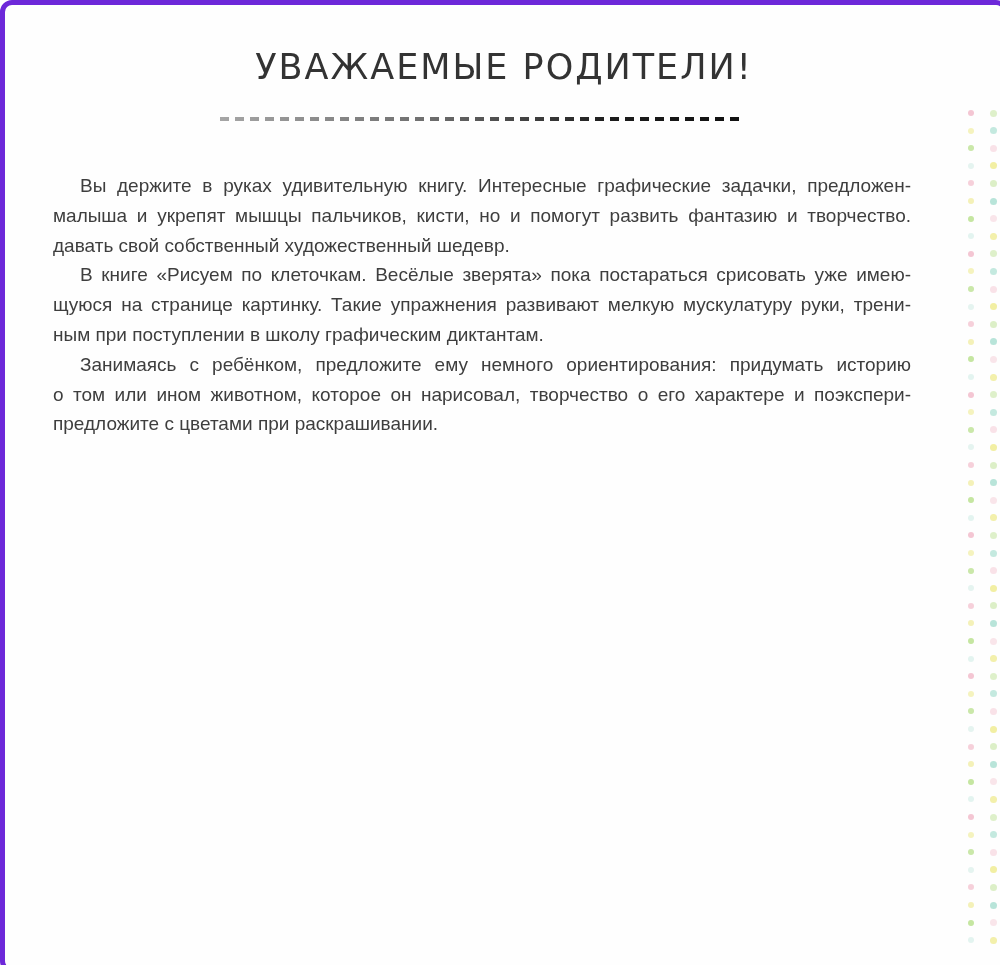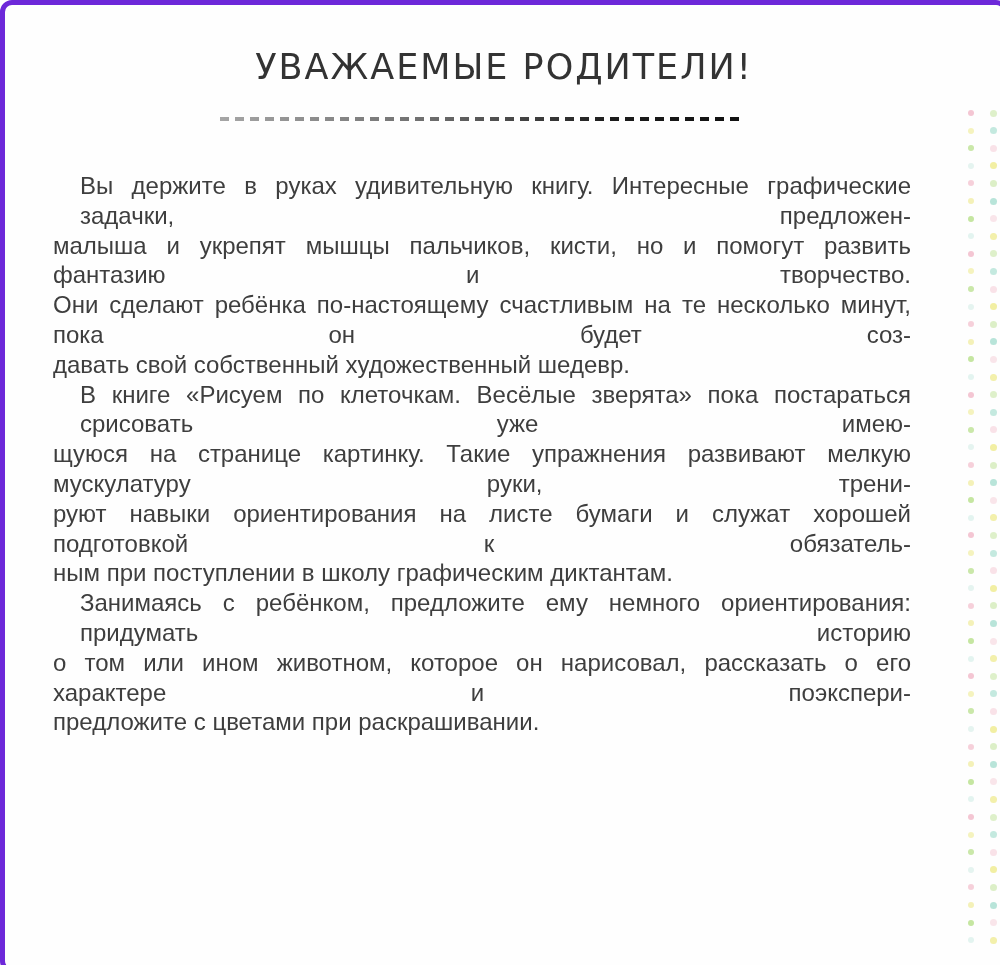--- a/index.html
+++ b/index.html
@@ -40,21 +40,21 @@
     height: 4px;
     background: linear-gradient(90deg, #a6a6a6 0%, #6e6e6e 40%, #1c1c1c 75%, #111111 100%);
     -webkit-mask-image: repeating-linear-gradient(90deg, #000 0 9px, transparent 9px 15px);
             mask-image: repeating-linear-gradient(90deg, #000 0 9px, transparent 9px 15px);
   }
   .text-block {
     position: absolute;
     top: 166px;
     left: 48px;
     width: 858px;
-    font-size: 24px;
+    font-size: 19px;
     line-height: 29.8px;
     color: #3e3e3e;
   }
   .line {
     white-space: nowrap;
     text-align: left;
   }
   .line.just {
     white-space: normal;
     text-align: justify;
@@ -81,28 +81,26 @@
 
 <div class="page">
 
   <h1 class="title">УВАЖАЕМЫЕ РОДИТЕЛИ!</h1>
 
   <div class="divider"></div>
 
   <div class="text-block" id="text-block">
       <div class="line indent just">Вы держите в руках удивительную книгу. Интересные графические задачки, предложен-</div>
       <div class="line just">малыша и укрепят мышцы пальчиков, кисти, но и помогут развить фантазию и творчество.</div>
-      <div class="line just">Они сделают ребёнка по-настоящему счастливым на те несколько минут, пока он будет соз-</div>
       <div class="line">давать свой собственный художественный шедевр.</div>
       <div class="line indent just">В книге «Рисуем по клеточкам. Весёлые зверята» пока постараться срисовать уже имею-</div>
       <div class="line just">щуюся на странице картинку. Такие упражнения развивают мелкую мускулатуру руки, трени-</div>
-      <div class="line just">руют навыки ориентирования на листе бумаги и служат хорошей подготовкой к обязатель-</div>
       <div class="line">ным при поступлении в школу графическим диктантам.</div>
       <div class="line indent just">Занимаясь с ребёнком, предложите ему немного ориентирования: придумать историю</div>
-      <div class="line just">о том или ином животном, которое он нарисовал, рассказать о его характере и поэкспери-</div>
+      <div class="line just">о том или ином животном, которое он нарисовал, творчество о его характере и поэкспери-</div>
       <div class="line">предложите с цветами при раскрашивании.</div>
     </div>
 
   <div class="dots" id="dots">
       <span class="dot" style="left: 15px; top: 105px; width: 6px; height: 6px; background: rgb(242, 188, 203); opacity: 0.85;"></span>
       <span class="dot" style="left: 15px; top: 122.6px; width: 6px; height: 6px; background: rgb(231, 225, 88); opacity: 0.38;"></span>
       <span class="dot" style="left: 15px; top: 140.2px; width: 6px; height: 6px; background: rgb(150, 209, 83); opacity: 0.5;"></span>
       <span class="dot" style="left: 15px; top: 157.8px; width: 6px; height: 6px; background: rgb(171, 223, 210); opacity: 0.3;"></span>
       <span class="dot" style="left: 15px; top: 175.4px; width: 6px; height: 6px; background: rgb(242, 188, 203); opacity: 0.7;"></span>
       <span class="dot" style="left: 15px; top: 193px; width: 6px; height: 6px; background: rgb(231, 225, 88); opacity: 0.42;"></span>

